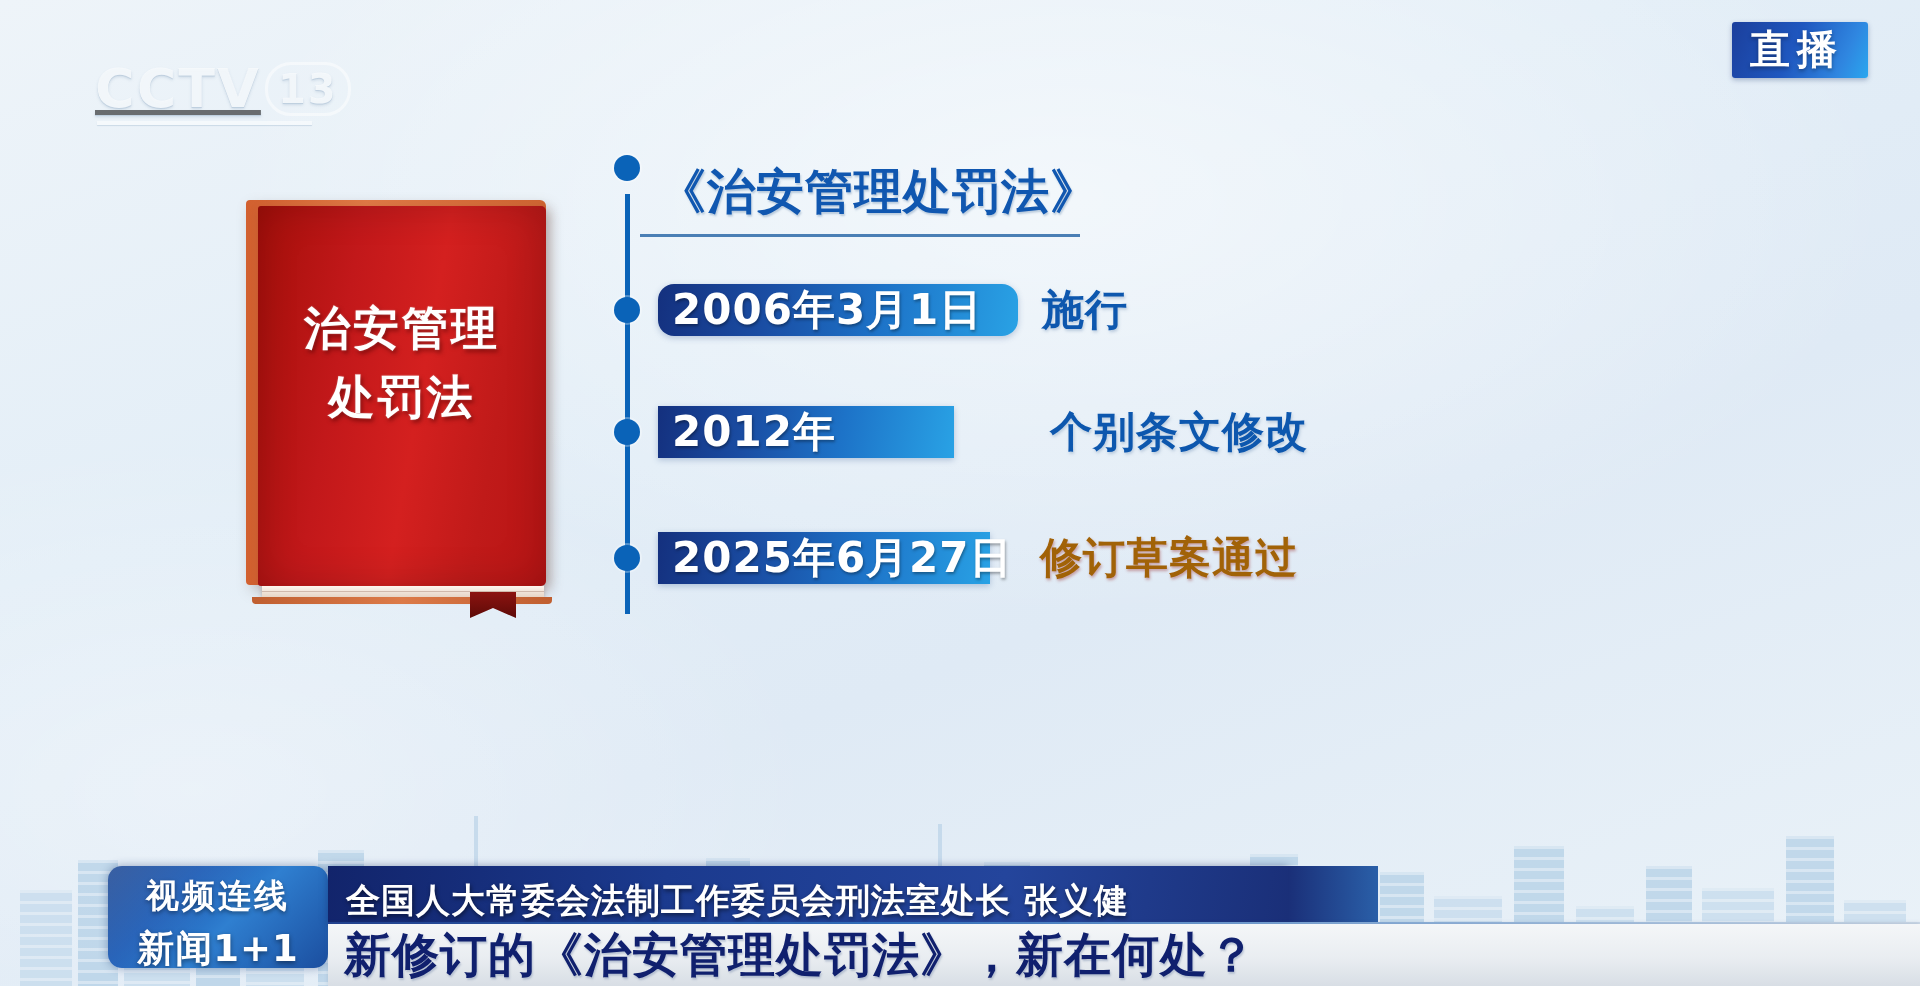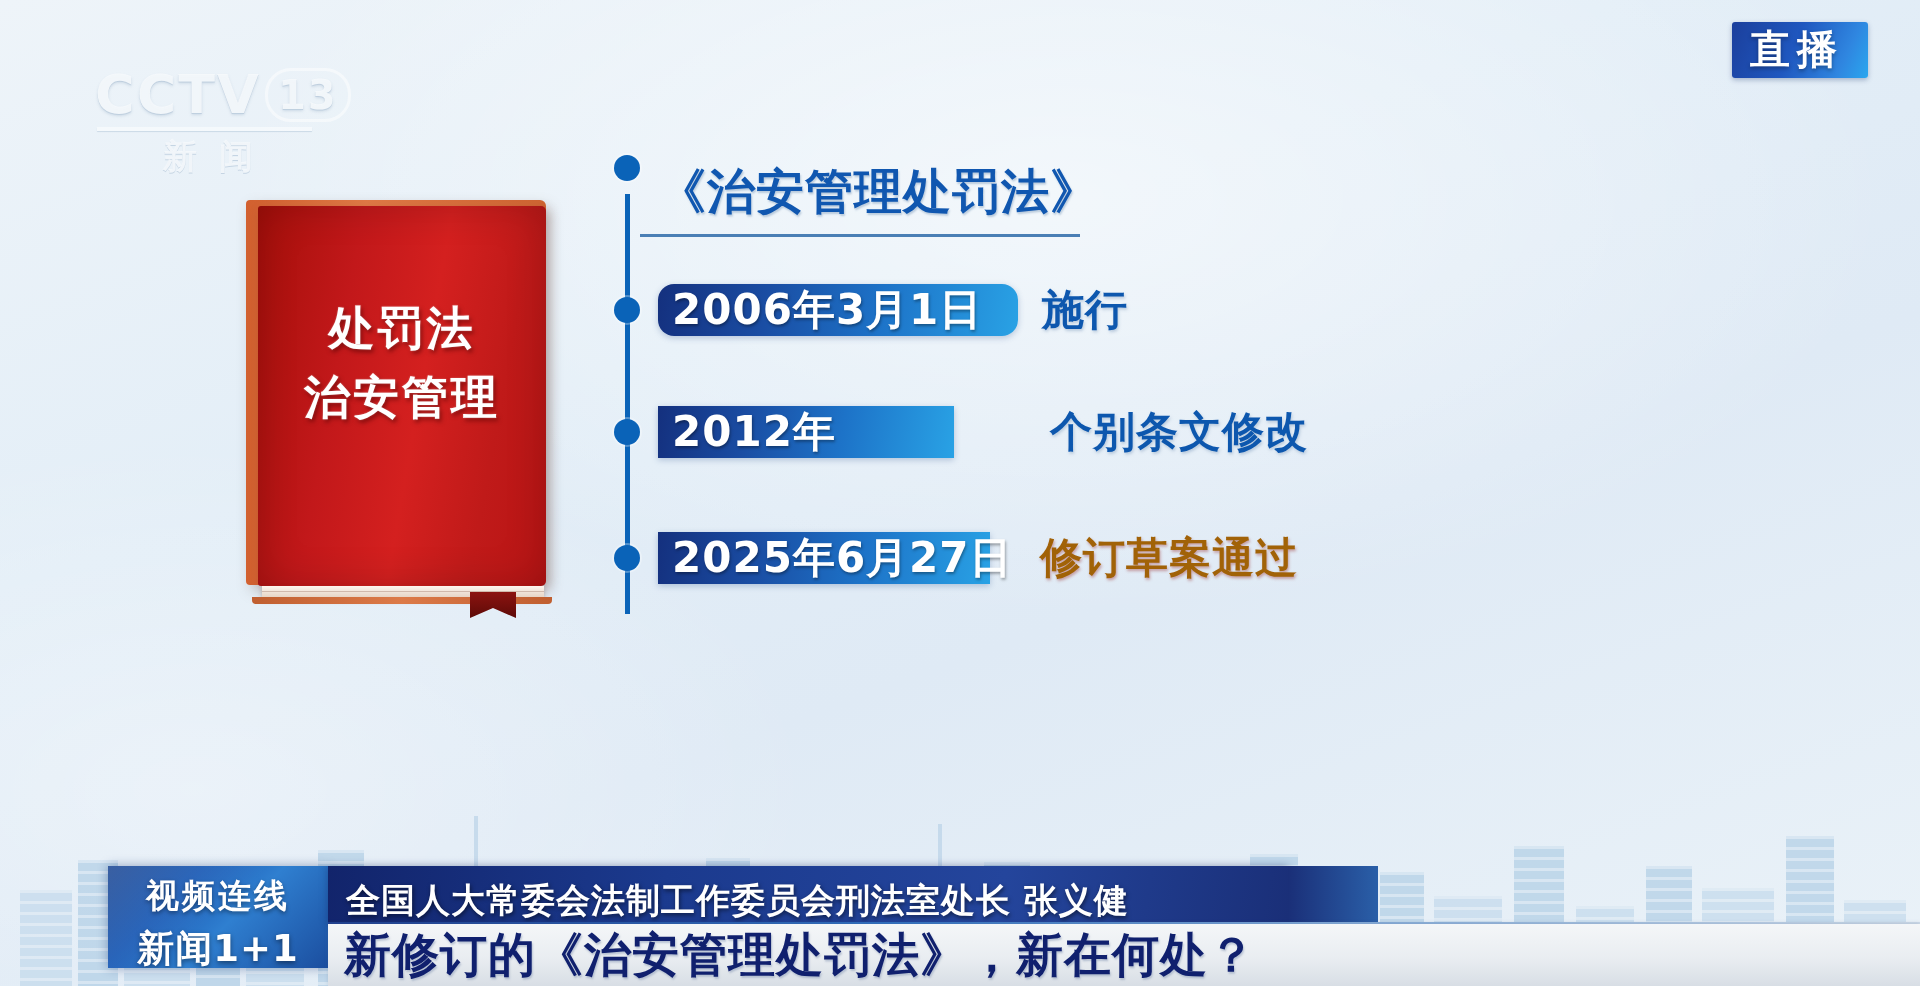--- a/index.html
+++ b/index.html
@@ -15,22 +15,23 @@
   .bg-sheen{
     position:absolute;left:0;top:0;width:100%;height:100%;
     background:
       radial-gradient(ellipse 1200px 600px at 55% 20%, rgba(255,255,255,.55), rgba(255,255,255,0) 70%),
       radial-gradient(ellipse 900px 500px at 10% 80%, rgba(255,255,255,.35), rgba(255,255,255,0) 70%);
     pointer-events:none;
   }
 
   
   .cctv-logo{
-    position:absolute;left:95px;top:68px;width:230px;height:105px;
+    position:absolute;left:95px;top:62px;width:230px;height:105px;
     opacity:.55;
+    text-decoration:underline;
   }
   .cctv-row1{
     font-size:54px;font-weight:bold;letter-spacing:2px;
     color:rgba(255,255,255,.92);
     text-shadow:0 1px 0 rgba(150,175,200,.85), 0 2px 3px rgba(120,150,180,.5);
     font-family:"DejaVu Sans","Liberation Sans",sans-serif;
     line-height:1;white-space:nowrap;
   }
   .cctv-13{
     display:inline-block;margin-left:4px;
@@ -171,20 +172,21 @@
   .spire{position:absolute;bottom:0;width:4px;background:#b4cfe6;}
 
   
   .lower{position:absolute;left:0;bottom:0;width:1920px;height:120px;}
 
   .lt-logo-col{
     position:absolute;left:108px;top:0;width:220px;height:102px;
     background:linear-gradient(135deg,#123f8f 0%,#1c5bb5 30%,#2f7fd0 55%,#1b4e9f 100%);
     box-shadow:0 0 10px rgba(20,50,110,.4);
     overflow:hidden;
+    border-radius:14px;
   }
   .lt-logo-col::before{
     content:"";position:absolute;left:-30px;top:-30px;width:160px;height:200px;
     background:linear-gradient(120deg,rgba(255,255,255,.22),rgba(255,255,255,0) 60%);
     transform:rotate(18deg);
   }
   .lt-live-txt{
     position:absolute;left:0;right:0;top:8px;text-align:center;
     color:#fff;font-size:33px;font-weight:bold;letter-spacing:3px;
     text-shadow:0 2px 4px rgba(0,0,0,.4);
@@ -232,33 +234,32 @@
 
 <div class="stage">
 
   <div class="bg-sheen"></div>
 
   <div class="cctv-logo">
     <div class="cctv-row1">
       <span>CCTV</span><span class="cctv-13">13</span>
     </div>
     <div class="cctv-rule"></div>
-    <div class="cctv-row2">新闻</div>
   </div>
 
   <div class="live-badge">
     <span>直播</span>
   </div>
 
   <div class="book">
     <div class="book-back"></div>
     <div class="book-cover">
       <div class="book-title">
+        <div>治安管理</div>
         <div>处罚法</div>
-        <div>治安管理</div>
       </div>
     </div>
     <div class="book-pages"></div>
     <div class="book-base"></div>
     <div class="bookmark"></div>
   </div>
 
   <div class="timeline">
     <div class="tl-line"></div>
 

